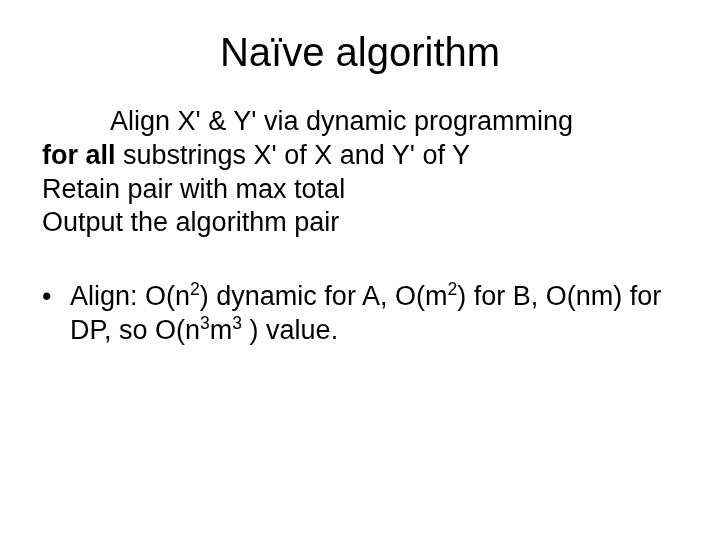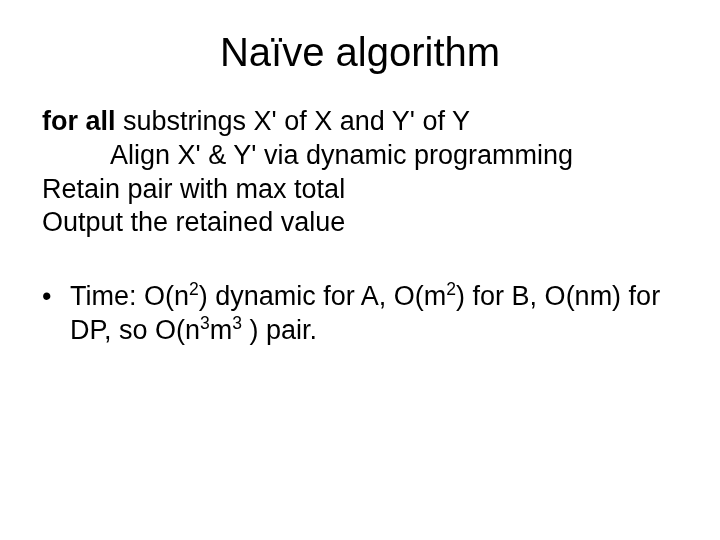--- a/index.html
+++ b/index.html
@@ -57,31 +57,31 @@
 </style>
 </head>
 <body>
 
 <div class="slide">
 
   <div class="title">Naïve algorithm</div>
 
   <div class="body-block">
     <div>
+      <span class="indent">Align X' &amp; Y' via dynamic programming</span>
+    </div>
+    <div>
       <span class="keyword">for all</span><span> substrings X' of X and Y' of Y</span>
     </div>
-    <div>
-      <span class="indent">Align X' &amp; Y' via dynamic programming</span>
-    </div>
     <div>Retain pair with max total</div>
-    <div>Output the retained value</div>
+    <div>Output the algorithm pair</div>
   </div>
 
   <div class="bullets">
     <div class="bullet">
       <div class="dot">•</div>
       <div class="txt">
-        <span>Time: O(n</span><sup>2</sup><span>) dynamic for A, O(m</span><sup>2</sup><span>) for B, O(nm) for DP, so O(n</span><sup>3</sup><span>m</span><sup>3</sup><span> ) pair.</span>
+        <span>Align: O(n</span><sup>2</sup><span>) dynamic for A, O(m</span><sup>2</sup><span>) for B, O(nm) for DP, so O(n</span><sup>3</sup><span>m</span><sup>3</sup><span> ) value.</span>
       </div>
     </div>
   </div>
 
 </div>
 
 </body></html>

